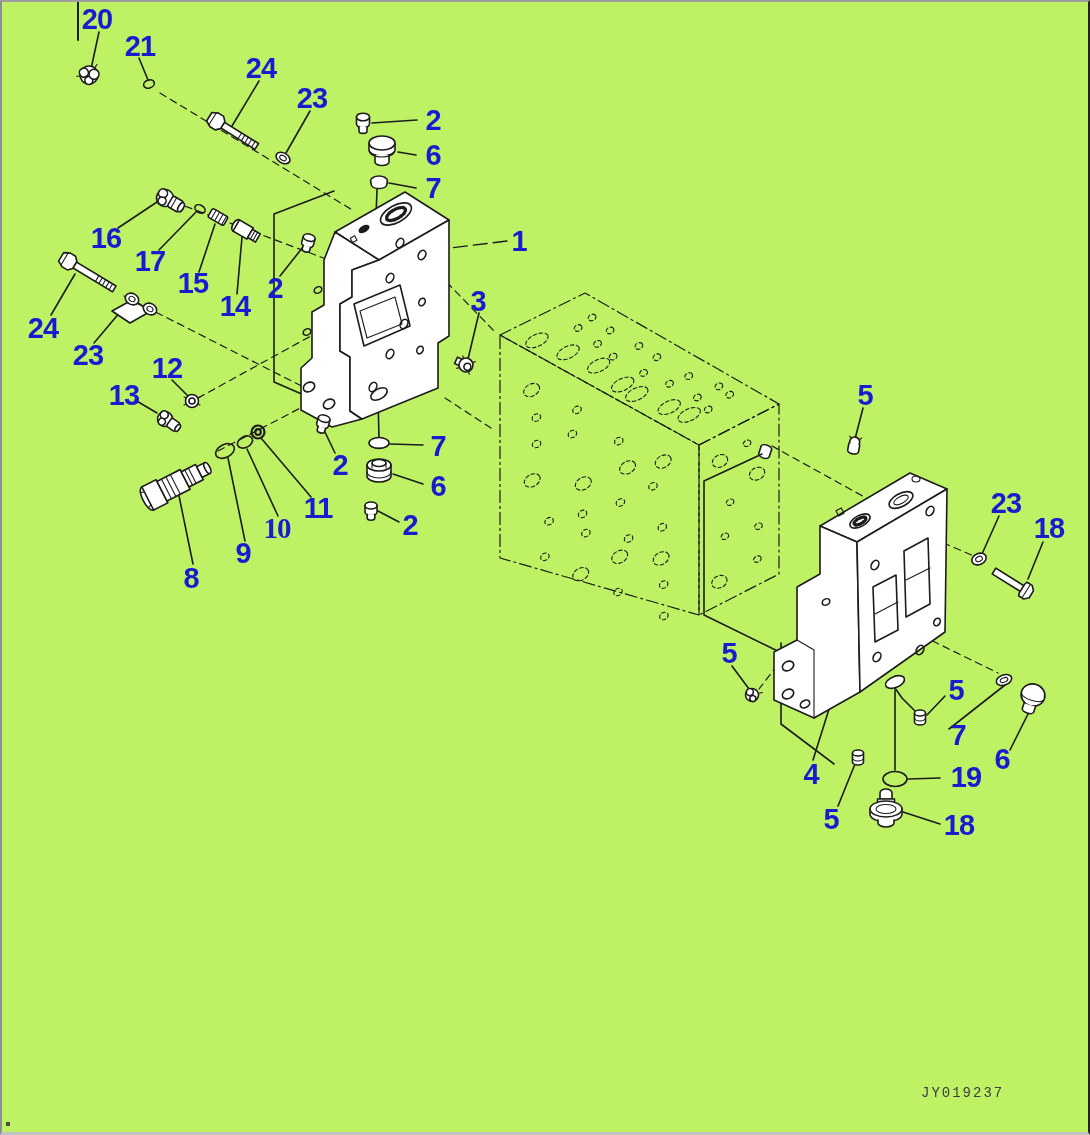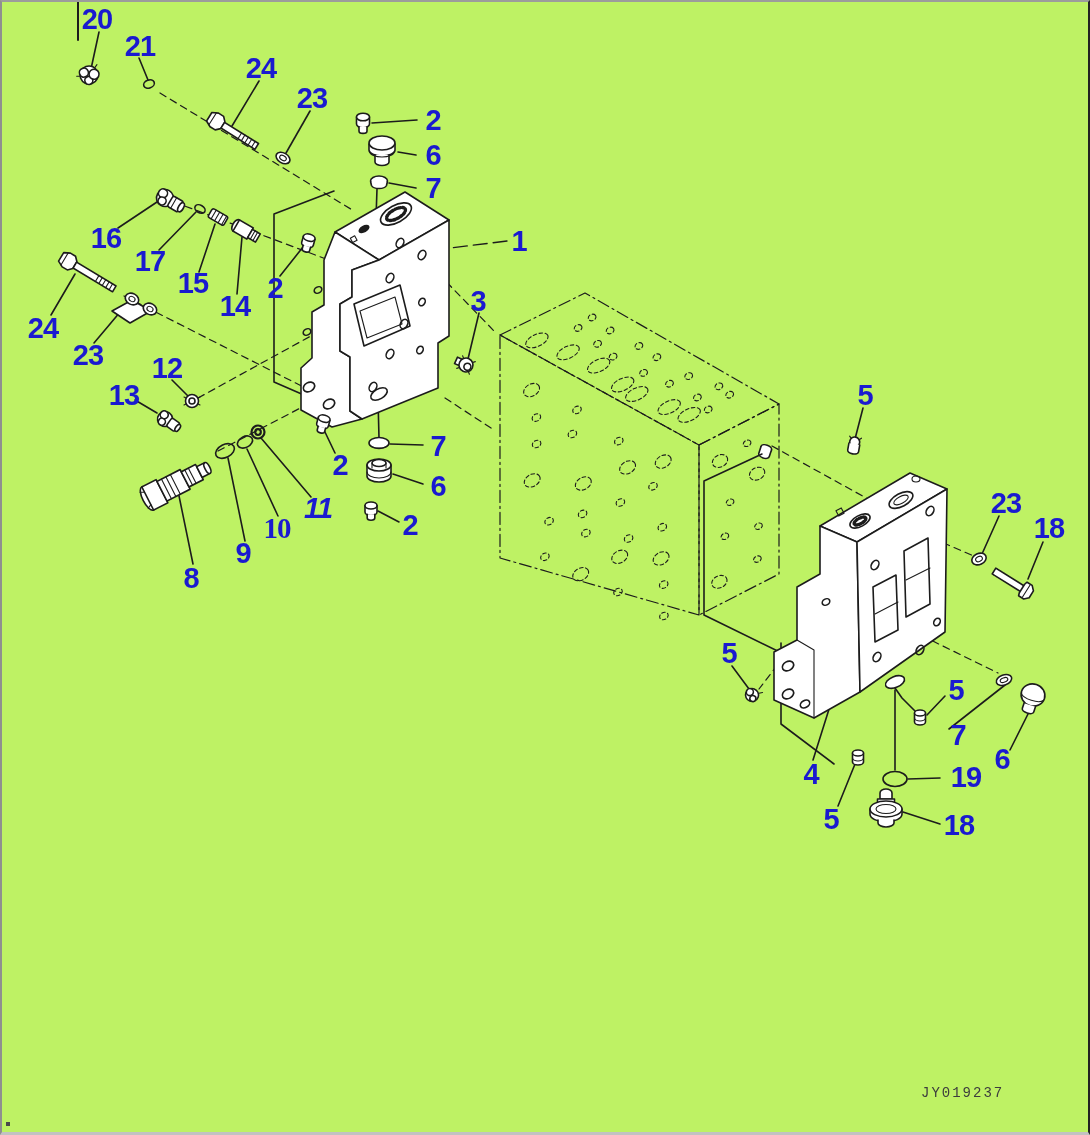--- a/index.html
+++ b/index.html
@@ -490,21 +490,21 @@
       <div class="callout" style="left: 273px; top: 286px;">2</div>
       <div class="callout" style="left: 517px; top: 239px;">1</div>
       <div class="callout" style="left: 476px; top: 299px;">3</div>
       <div class="callout" style="left: 41px; top: 326px;">24</div>
       <div class="callout" style="left: 86px; top: 353px;">23</div>
       <div class="callout" style="left: 165px; top: 366px;">12</div>
       <div class="callout" style="left: 122px; top: 393px;">13</div>
       <div class="callout" style="left: 338px; top: 463px;">2</div>
       <div class="callout" style="left: 436px; top: 444px;">7</div>
       <div class="callout" style="left: 436px; top: 484px;">6</div>
-      <div class="callout" style="left: 316px; top: 506px; font-style: italic;">11</div>
+      <div class="callout" style="left: 316px; top: 506px;">11</div>
       <div class="callout" style="left: 275px; top: 526px; font-family: Liberation Serif, serif;">10</div>
       <div class="callout" style="left: 408px; top: 523px;">2</div>
       <div class="callout" style="left: 241px; top: 551px;">9</div>
       <div class="callout" style="left: 189px; top: 576px;">8</div>
       <div class="callout" style="left: 863px; top: 393px;">5</div>
       <div class="callout" style="left: 1004px; top: 501px;">23</div>
       <div class="callout" style="left: 1047px; top: 526px;">18</div>
       <div class="callout" style="left: 727px; top: 651px;">5</div>
       <div class="callout" style="left: 954px; top: 688px;">5</div>
       <div class="callout" style="left: 956px; top: 733px;">7</div>

